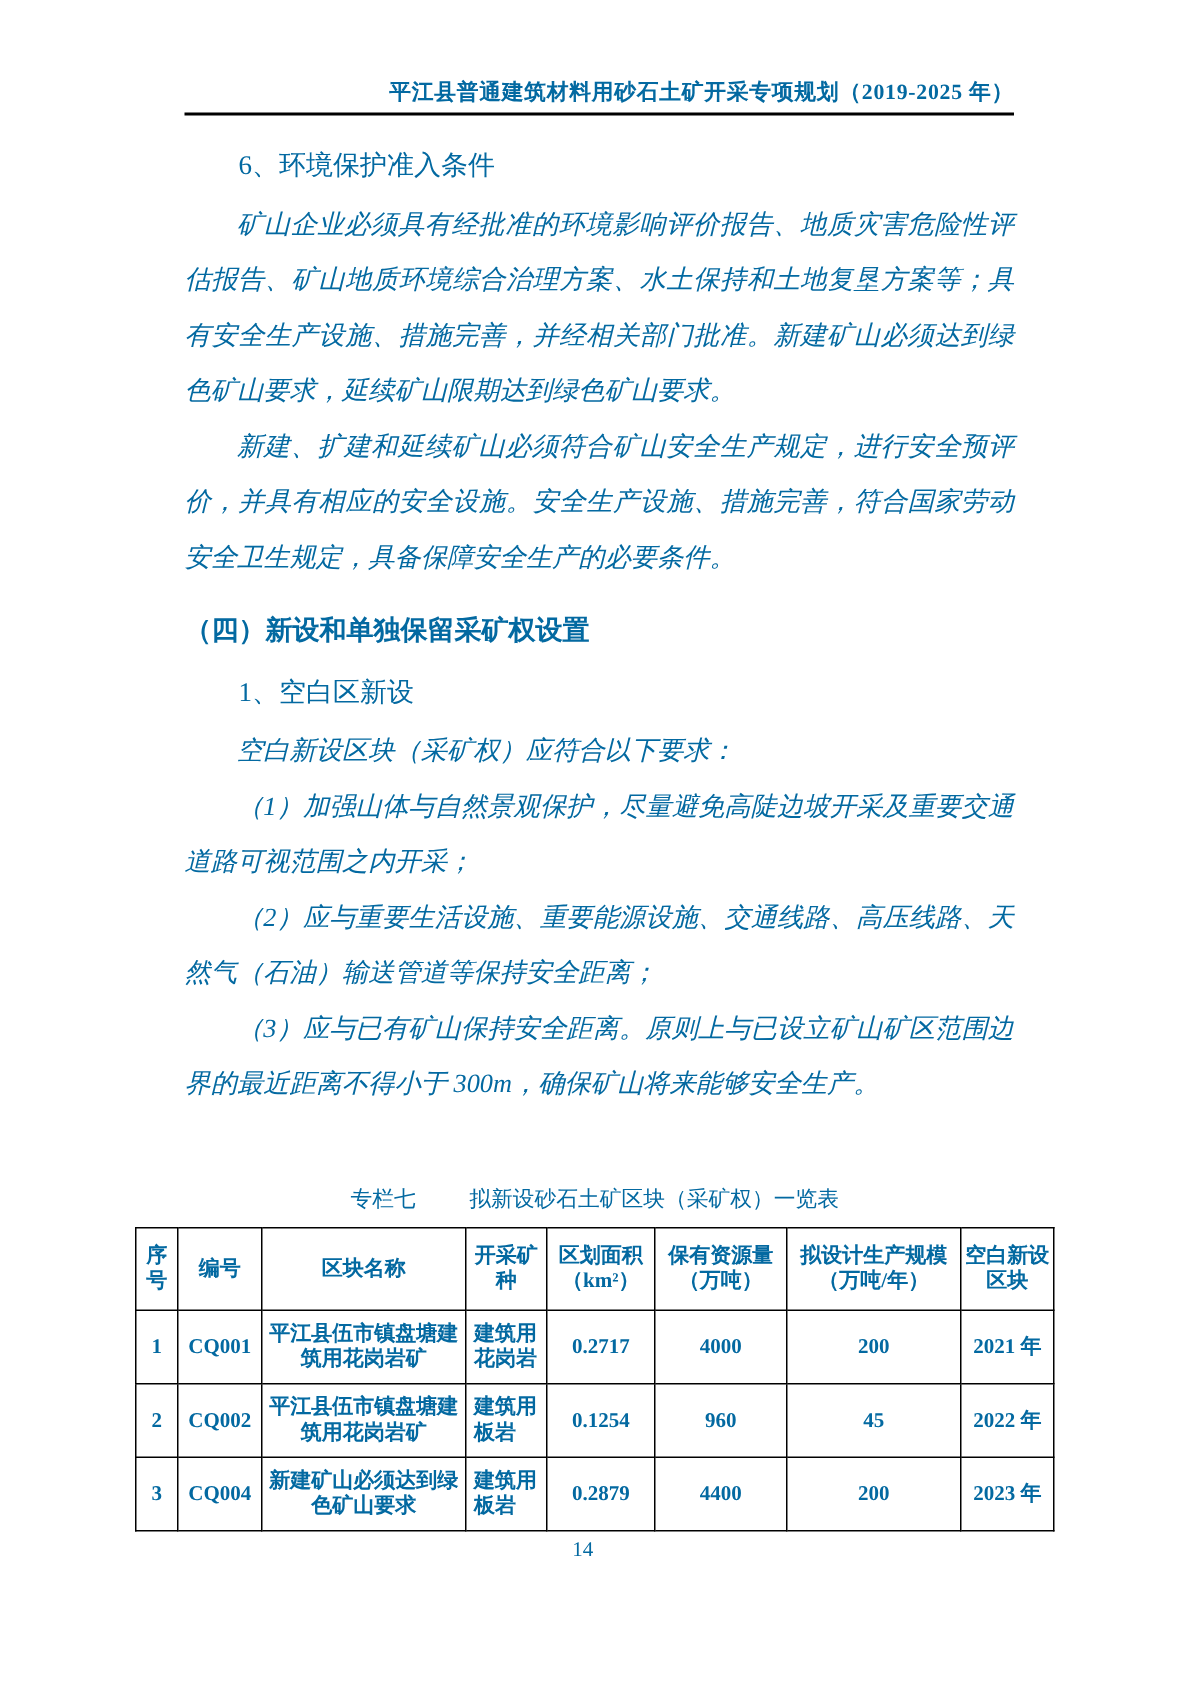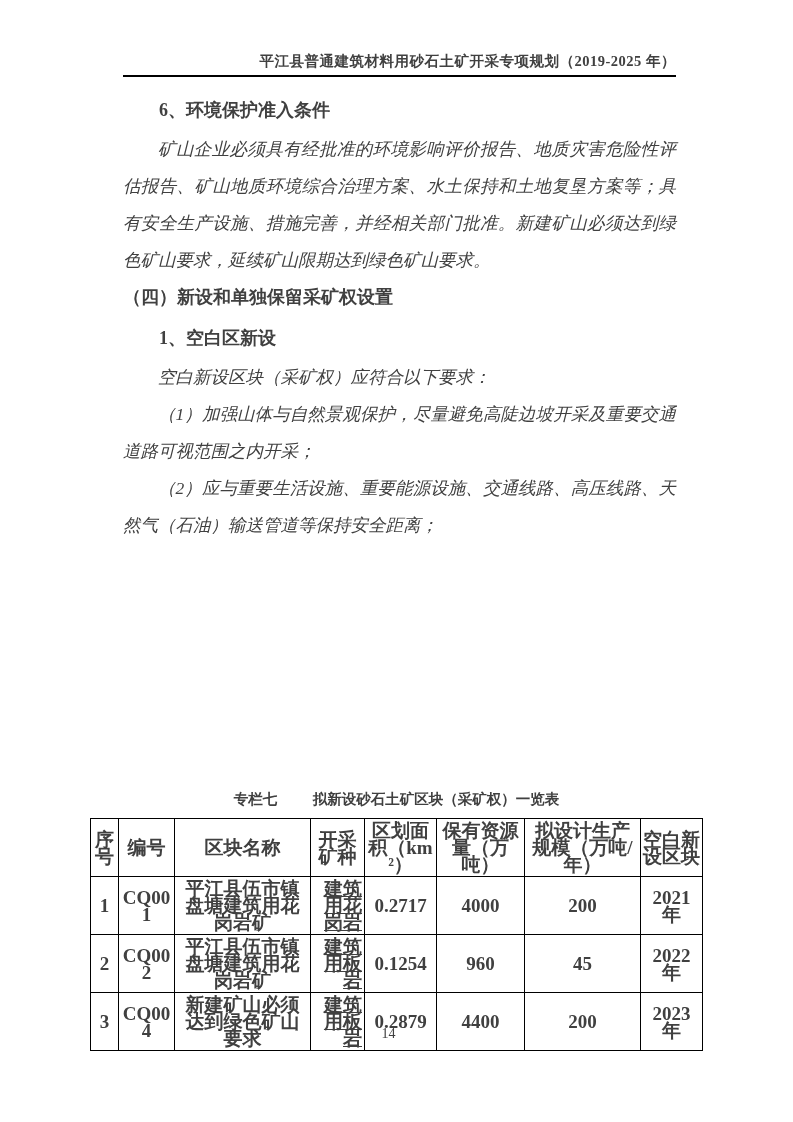--- a/index.html
+++ b/index.html
@@ -1,21 +1,21 @@
 <!DOCTYPE html>
 <html><head>
 <meta charset="utf-8">
 <style>
   html,body { margin:0; padding:0; background:#ffffff; }
   .page {
     position:relative;
     width:793px; height:1122px;
     margin:0 auto;
     background:#ffffff;
-    color:#404040;
+    color:#0369a1;
     font-family:"Liberation Serif","DejaVu Serif",serif;
     box-sizing:border-box;
     overflow:hidden;
   }
   .header {
     position:absolute; top:52px; left:123px; right:117px;
     text-align:right;
     font-size:14.5px; font-weight:bold;
     letter-spacing:0.5px;
     white-space:nowrap;
@@ -25,88 +25,90 @@
     border-top:2px solid #000;
     height:0;
   }
   .content {
     position:absolute; top:88px; left:123px; right:117px;
     font-size:17.5px;
     line-height:37px;
     text-align:justify;
   }
   .h-num {
-    font-weight:bold;
+    font-weight:normal;
     font-size:18px;
     text-indent:2em;
     margin:4px 0 2px 0;
     line-height:37px;
   }
   .h-sec {
     font-weight:bold;
     font-size:18px;
-    margin:0 0 2px 0;
+    margin:12px 0 2px 0;
     line-height:37px;
   }
   .para {
     margin:0;
     text-indent:2em;
     font-style:italic;
   }
   .table-caption {
     position:absolute; top:790px; left:0; right:0;
     text-align:center;
-    font-weight:bold;
+    font-weight:normal;
     font-size:14.5px;
   }
   .cap-title { margin-left:2.2em; }
   .mine-table {
     position:absolute; top:818px; left:90px;
     width:612px;
     border-collapse:collapse;
-    font-size:19px;
+    font-size:14px;
     line-height:17px;
     table-layout:fixed;
   }
   .mine-table th, .mine-table td {
     border:1px solid #000;
     padding:3px 2px;
     text-align:center;
     vertical-align:middle;
     font-weight:bold;
     word-break:break-all;
   }
   .mine-table thead th { height:48px; }
   .mine-table tbody td { height:42px; }
-  .mine-table td.mineral { text-align:right; padding-left:5px;text-decoration:underline; }
+  .mine-table td.mineral { text-align:left; padding-left:5px; }
   .page-number {
     position:absolute; bottom:80px; left:0; right:16px;
     text-align:center;
     font-size:14px;
   }
 </style>
 </head>
 <body>
 
 <div class="page">
 
   <div class="header">平江县普通建筑材料用砂石土矿开采专项规划（2019-2025 年）</div>
   <div class="header-rule"></div>
 
   <div class="content">
     <div class="h-num">6、环境保护准入条件</div>
     <p class="para">矿山企业必须具有经批准的环境影响评价报告、地质灾害危险性评估报告、矿山地质环境综合治理方案、水土保持和土地复垦方案等；具有安全生产设施、措施完善，并经相关部门批准。新建矿山必须达到绿色矿山要求，延续矿山限期达到绿色矿山要求。</p>
 
+    <p class="para">新建、扩建和延续矿山必须符合矿山安全生产规定，进行安全预评价，并具有相应的安全设施。安全生产设施、措施完善，符合国家劳动安全卫生规定，具备保障安全生产的必要条件。</p>
 
     <div class="h-sec">（四）新设和单独保留采矿权设置</div>
     <div class="h-num">1、空白区新设</div>
 
     <p class="para">空白新设区块（采矿权）应符合以下要求：</p>
     <p class="para">（1）加强山体与自然景观保护，尽量避免高陡边坡开采及重要交通道路可视范围之内开采；</p>
     <p class="para">（2）应与重要生活设施、重要能源设施、交通线路、高压线路、天然气（石油）输送管道等保持安全距离；</p>
+    <p class="para">（3）应与已有矿山保持安全距离。原则上与已设立矿山矿区范围边界的最近距离不得小于 300m，确保矿山将来能够安全生产。</p>
   </div>
 
   <div class="table-caption">
     <span class="cap-label">专栏七</span>
     <span class="cap-title">拟新设砂石土矿区块（采矿权）一览表</span>
   </div>
 
   <table class="mine-table">
     <colgroup>
       <col style="width:28px">

